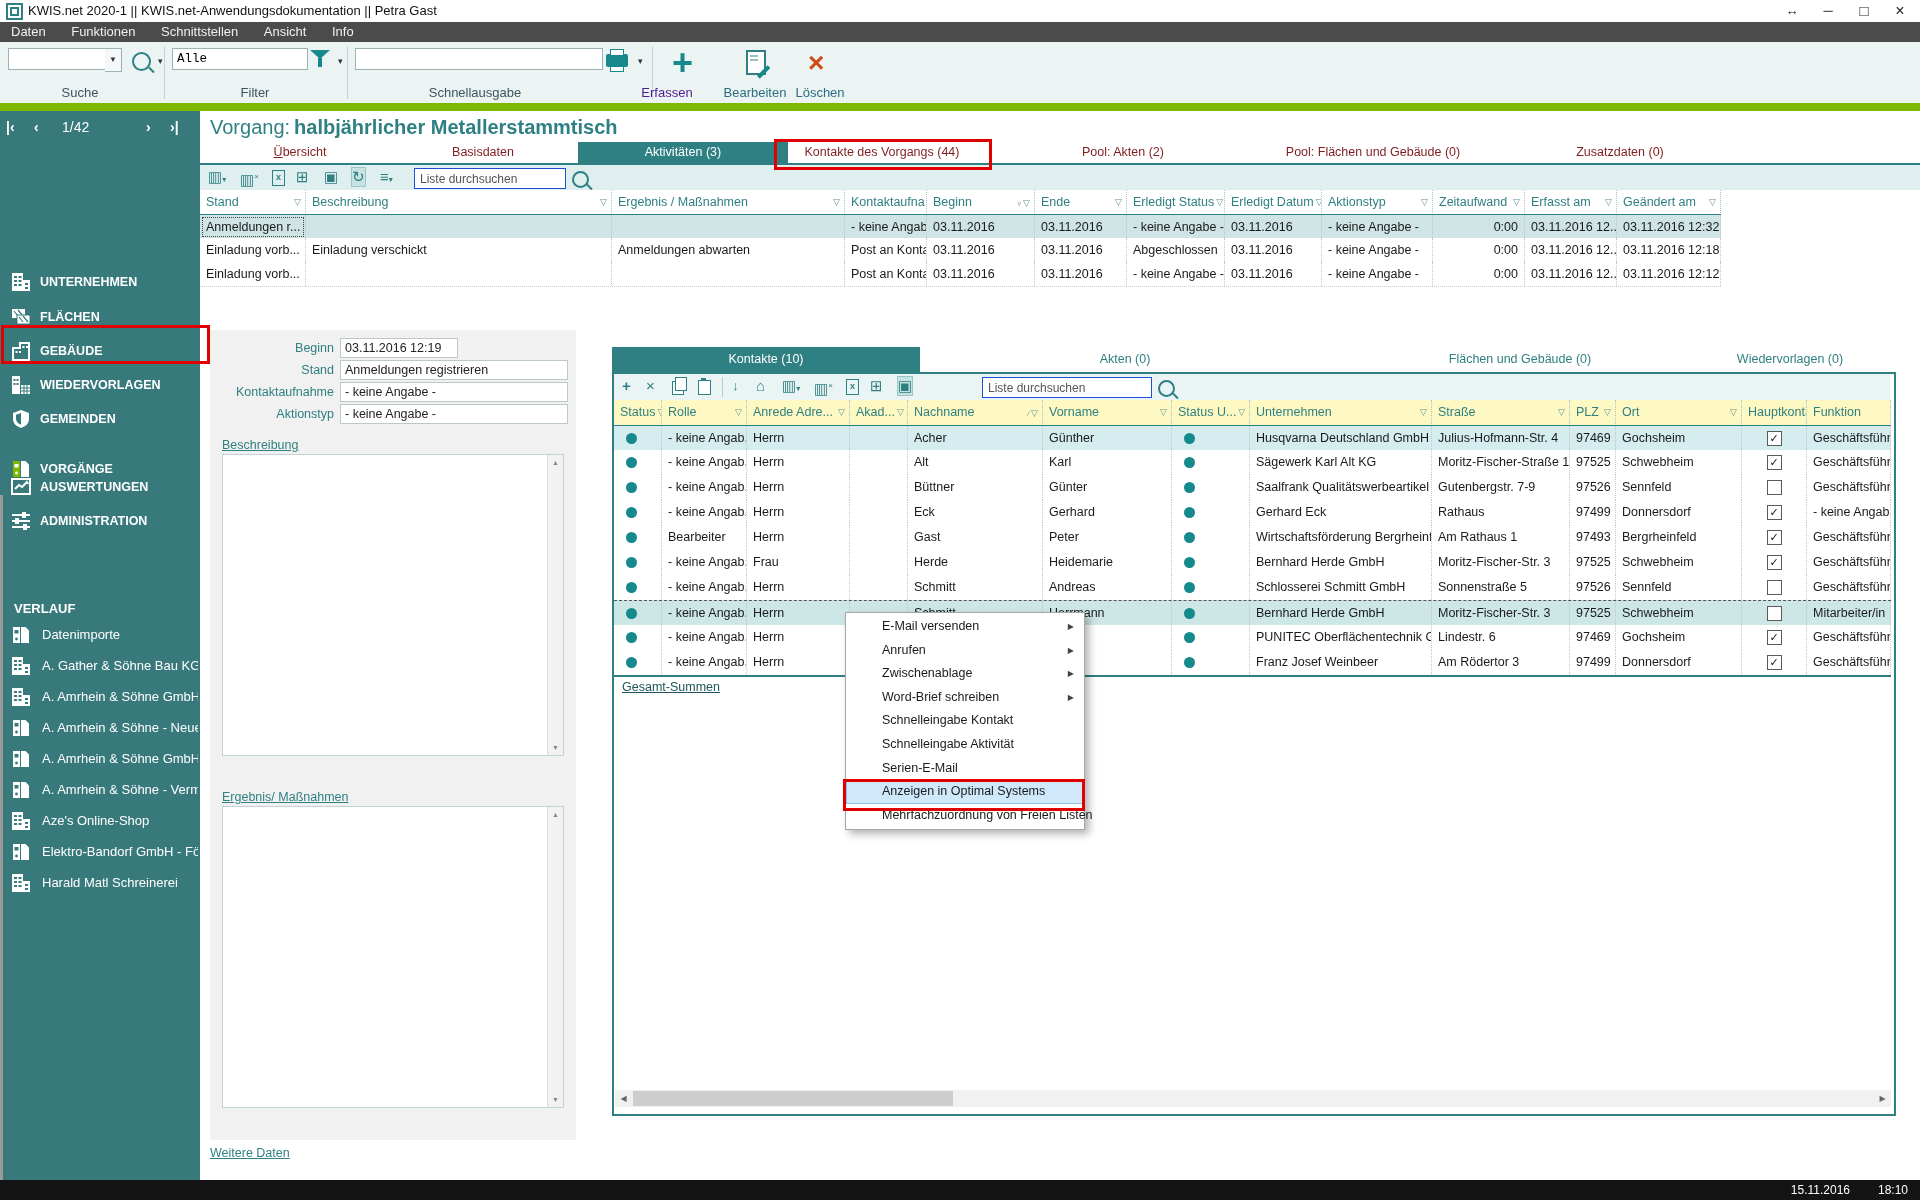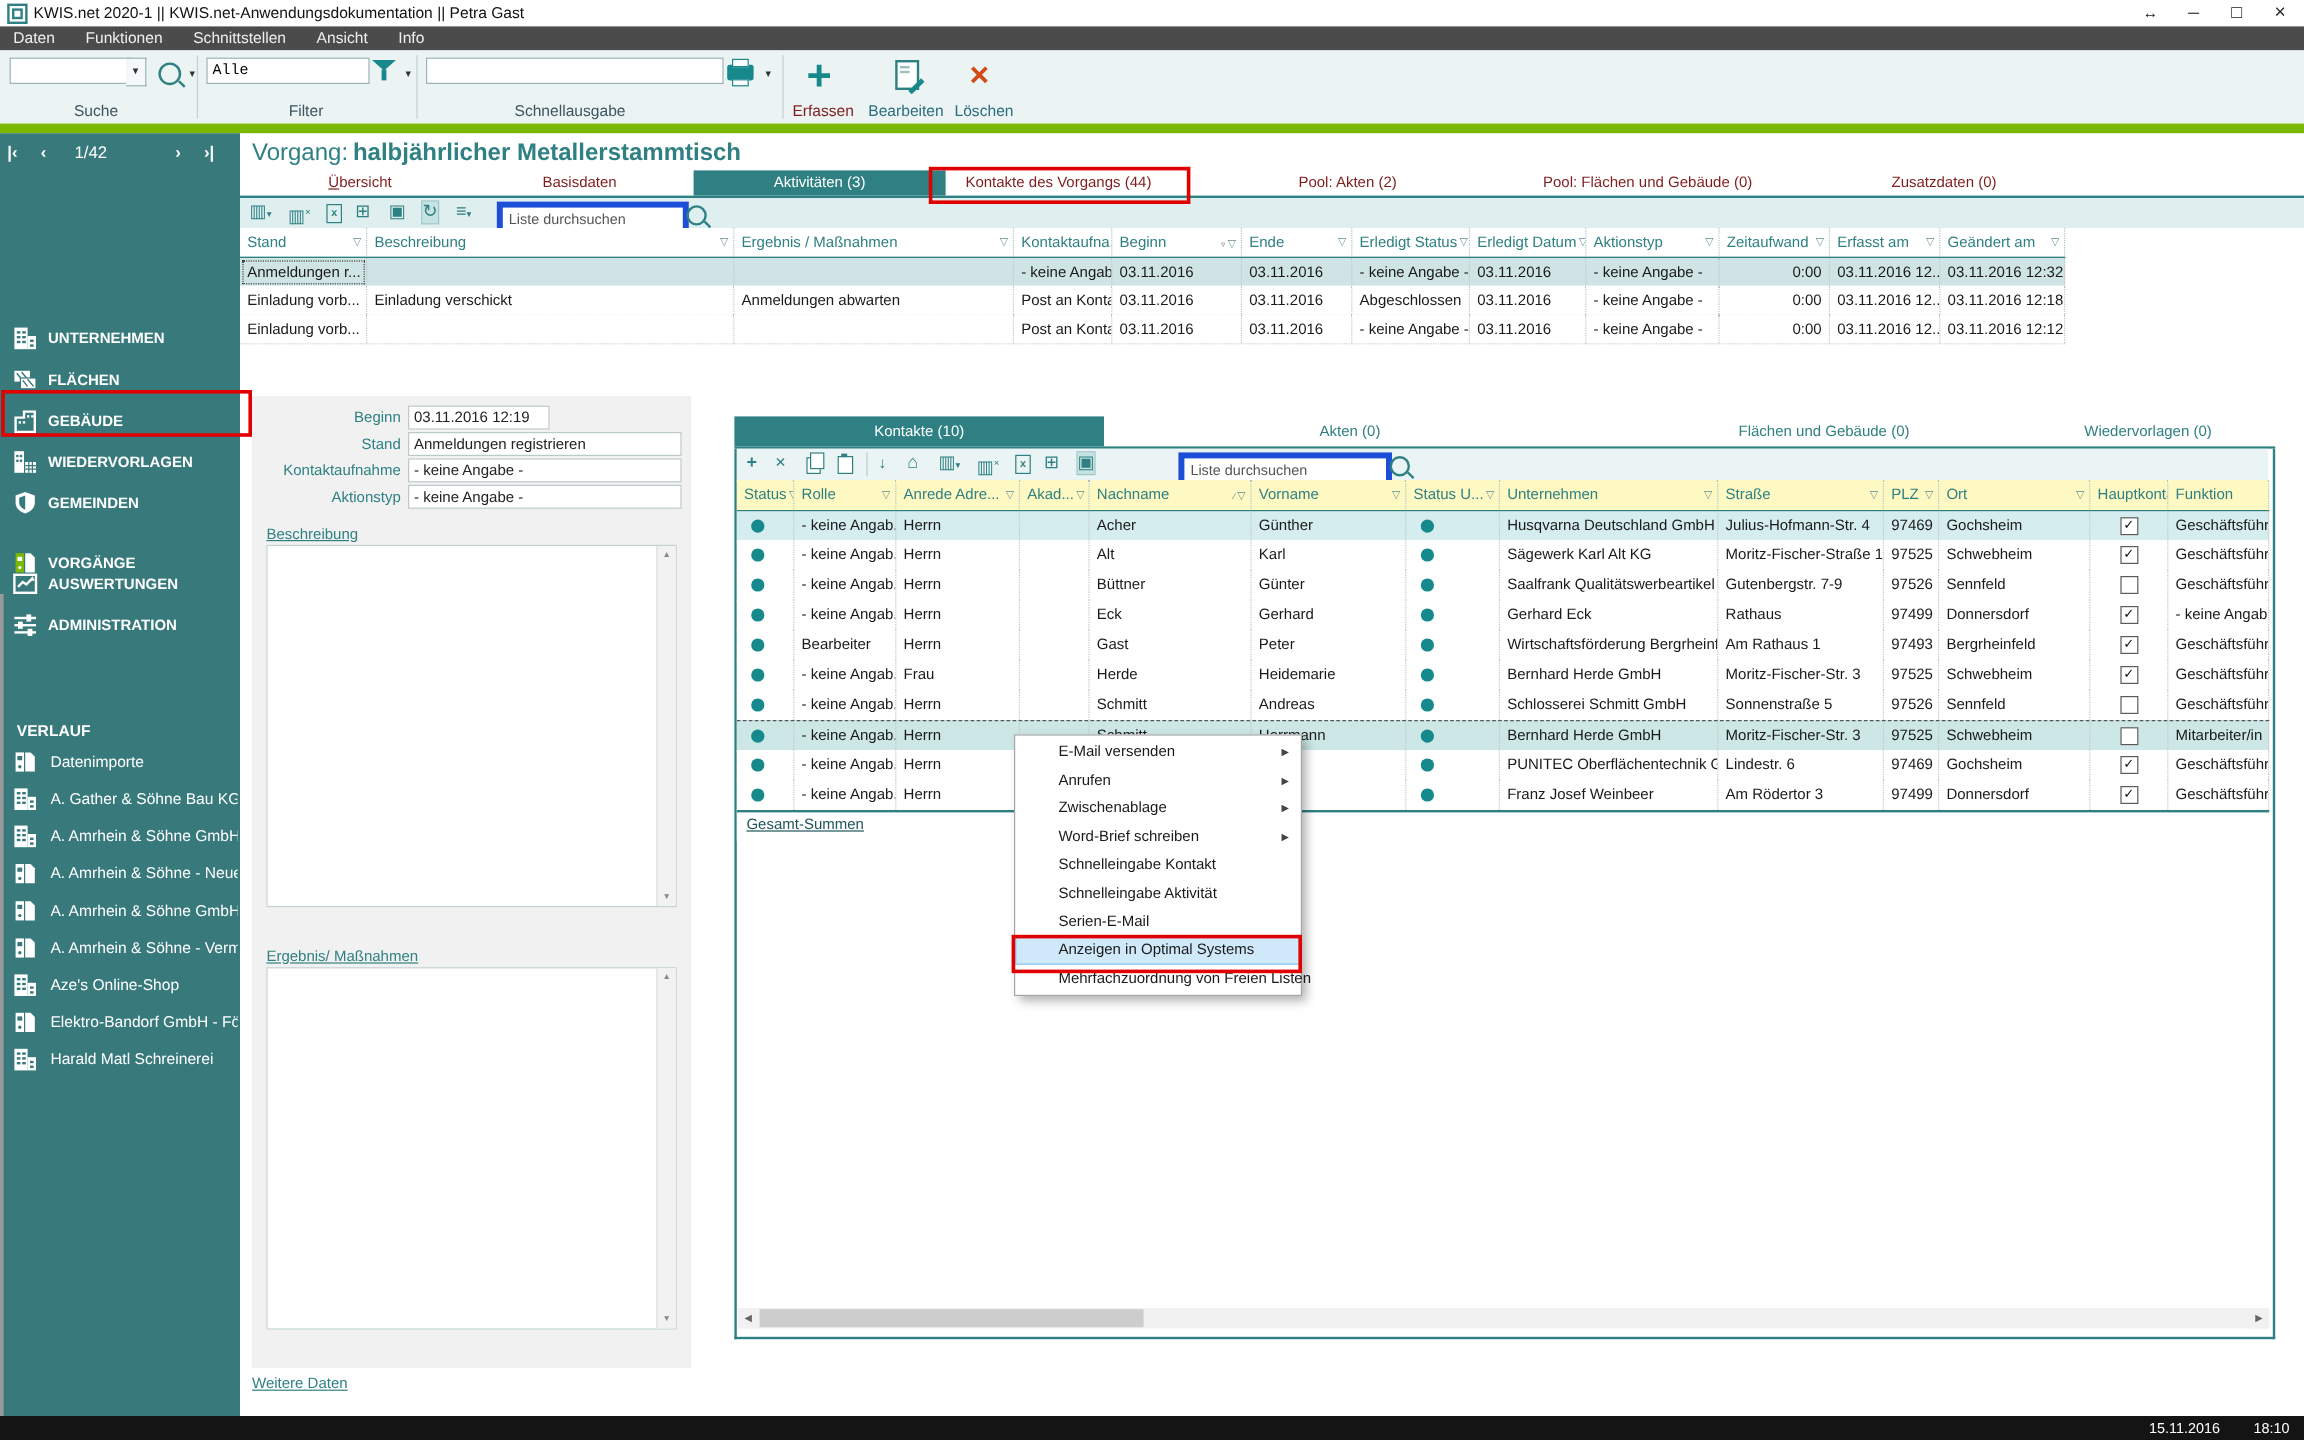--- a/index.html
+++ b/index.html
@@ -63,21 +63,21 @@
 
   
   .ltoolbar{position:absolute;background:#dfeeee}
   .lic{position:absolute;top:3px;color:#2f8083;font-size:15px;line-height:18px;cursor:pointer}
   .lic.hl{background:#c6e2e2;outline:1px solid #9cc6c6}
   .xdoc{position:absolute;top:5px;width:11px;height:14px;border:1.5px solid #2f8083;color:#2f8083;font-size:9px;line-height:13px;text-align:center;font-weight:bold;cursor:pointer}
   .cpy{position:absolute;top:7px;width:10px;height:12px;border:1.5px solid #2f8083;background:#fff;cursor:pointer}
   .cpy::after{content:"";position:absolute;left:2px;top:-5px;width:10px;height:12px;border:1.5px solid #2f8083;background:#fff}
   .pst{position:absolute;top:6px;width:11px;height:13px;border:1.5px solid #2f8083;background:#fff;cursor:pointer}
   .pst::before{content:"";position:absolute;top:-3px;left:2px;width:5px;height:3px;background:#2f8083}
-  .sin{position:absolute;top:3px;height:19px;border:5px solid #1d4ed8;background:#fff;font-size:12px;padding:0 5px;font-family:inherit}
+  .sin{position:absolute;top:3px;height:19px;border:1px solid #1d4ed8;background:#fff;font-size:12px;padding:0 5px;font-family:inherit}
   .sin::placeholder{color:#555}
   .vdiv{position:absolute;top:3px;width:1px;height:20px;background:#b5cccc}
 
   
   .agrid{display:grid;grid-template-columns:106px 306px 233px 82px 108px 92px 98px 97px 111px 92px 92px 104px}
   .cgrid{display:grid;grid-template-columns:48px 85px 103px 58px 135px 129px 78px 182px 138px 46px 126px 65px 84px}
   .hc{display:flex;align-items:center;justify-content:space-between;padding:0 4px 0 6px;color:#2f8083;font-size:12.5px;border-right:1px dotted #a9c6c6;white-space:nowrap;overflow:hidden}
   .fun{font-size:9px;color:#5e8f93;margin-left:2px;cursor:pointer}
   .srt{font-size:7px;color:#777}
   .dc{line-height:24px;padding:0 6px;font-size:12.5px;color:#1a1a1a;border-right:1px dotted #c4c4c4;white-space:nowrap;overflow:hidden}
@@ -236,21 +236,21 @@
     <span class="tlab" style="left:195px;width:120px">Filter</span>
     <span class="tdiv" style="left:347px"></span>
 
     <input class="tin" style="left: 355px; width: 238px;">
     <span class="printer" style="left:606px;top:12px"></span>
     <span class="caret" style="left:638px">▾</span>
     <span class="tlab" style="left:415px;width:120px">Schnellausgabe</span>
     <span class="tdiv" style="left:652px"></span>
 
     <span class="bigplus" style="left:672px;top:6px">+</span>
-    <span class="tlab" style="left:646px;width:80px;color:#7f1d1d">Erfassen</span>
+    <span class="tlab" style="left:627px;width:80px;color:#4c1d95">Erfassen</span>
     <span class="docpen" style="left:746px;top:8px"></span>
     <span class="tlab" style="left:715px;width:80px;color:#2c6e80">Bearbeiten</span>
     <span class="bigx" style="left:808px;top:6px">×</span>
     <span class="tlab" style="left:780px;width:80px;color:#2c6e80">Löschen</span>
   </div>
 
   <div class="greenbar"></div>
 
   <div class="sidebar">
     <div class="snav">

